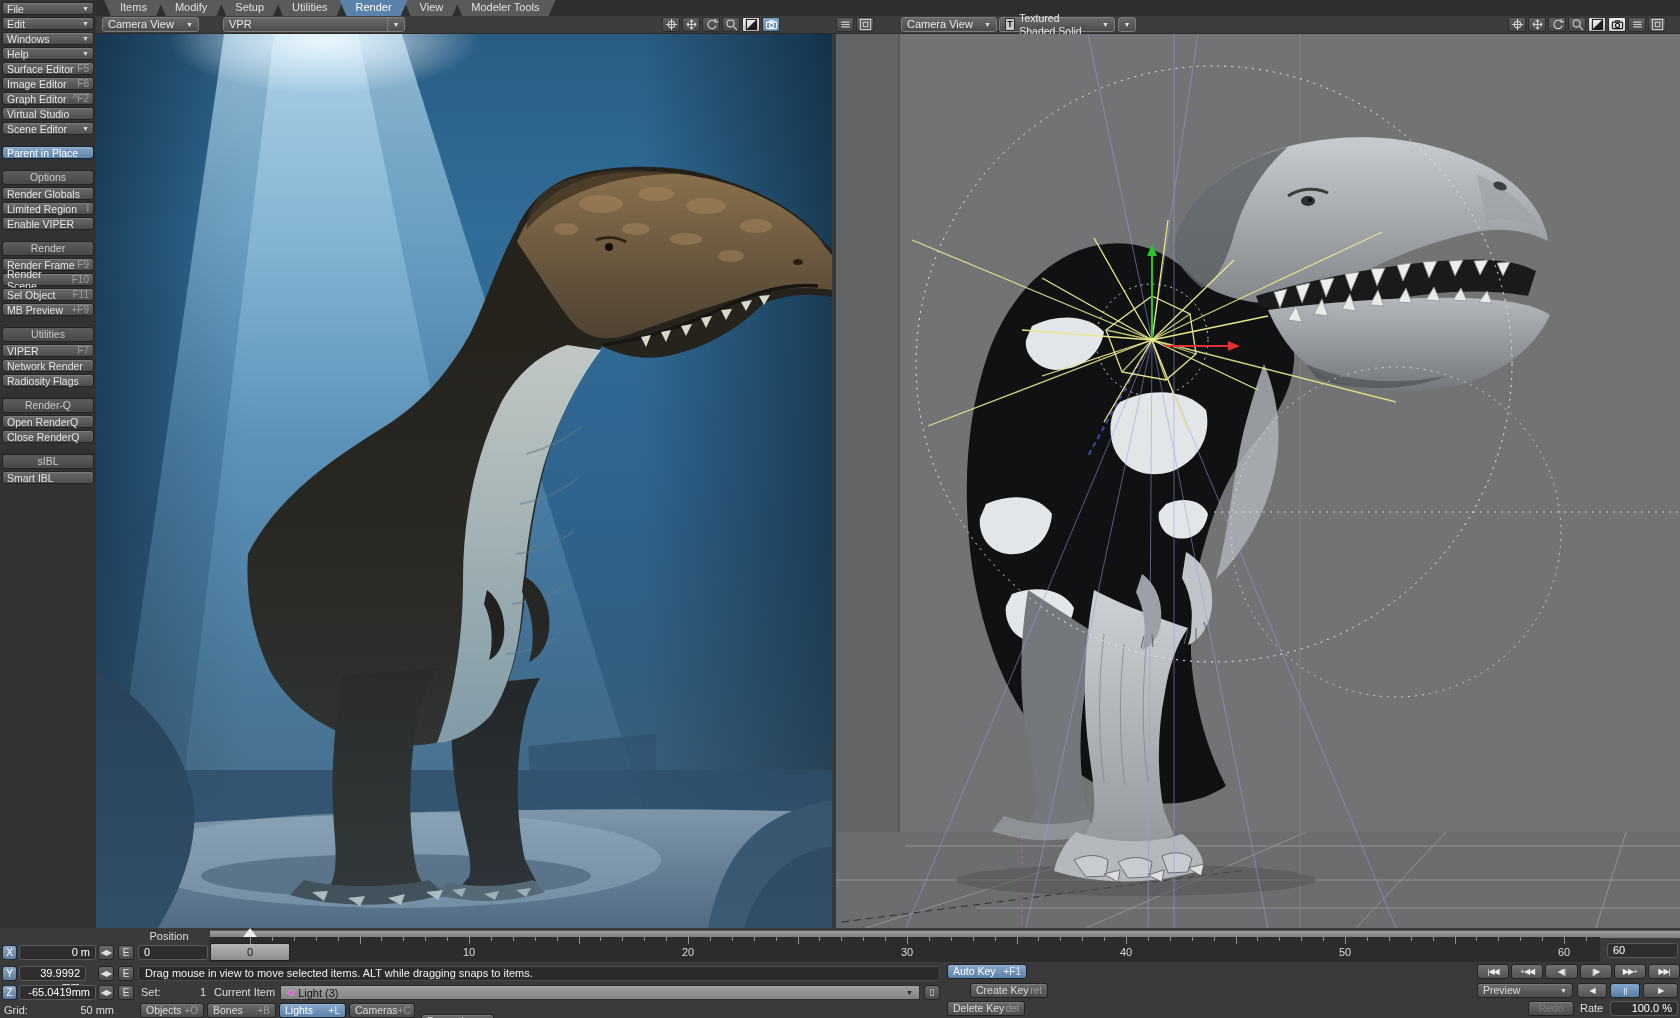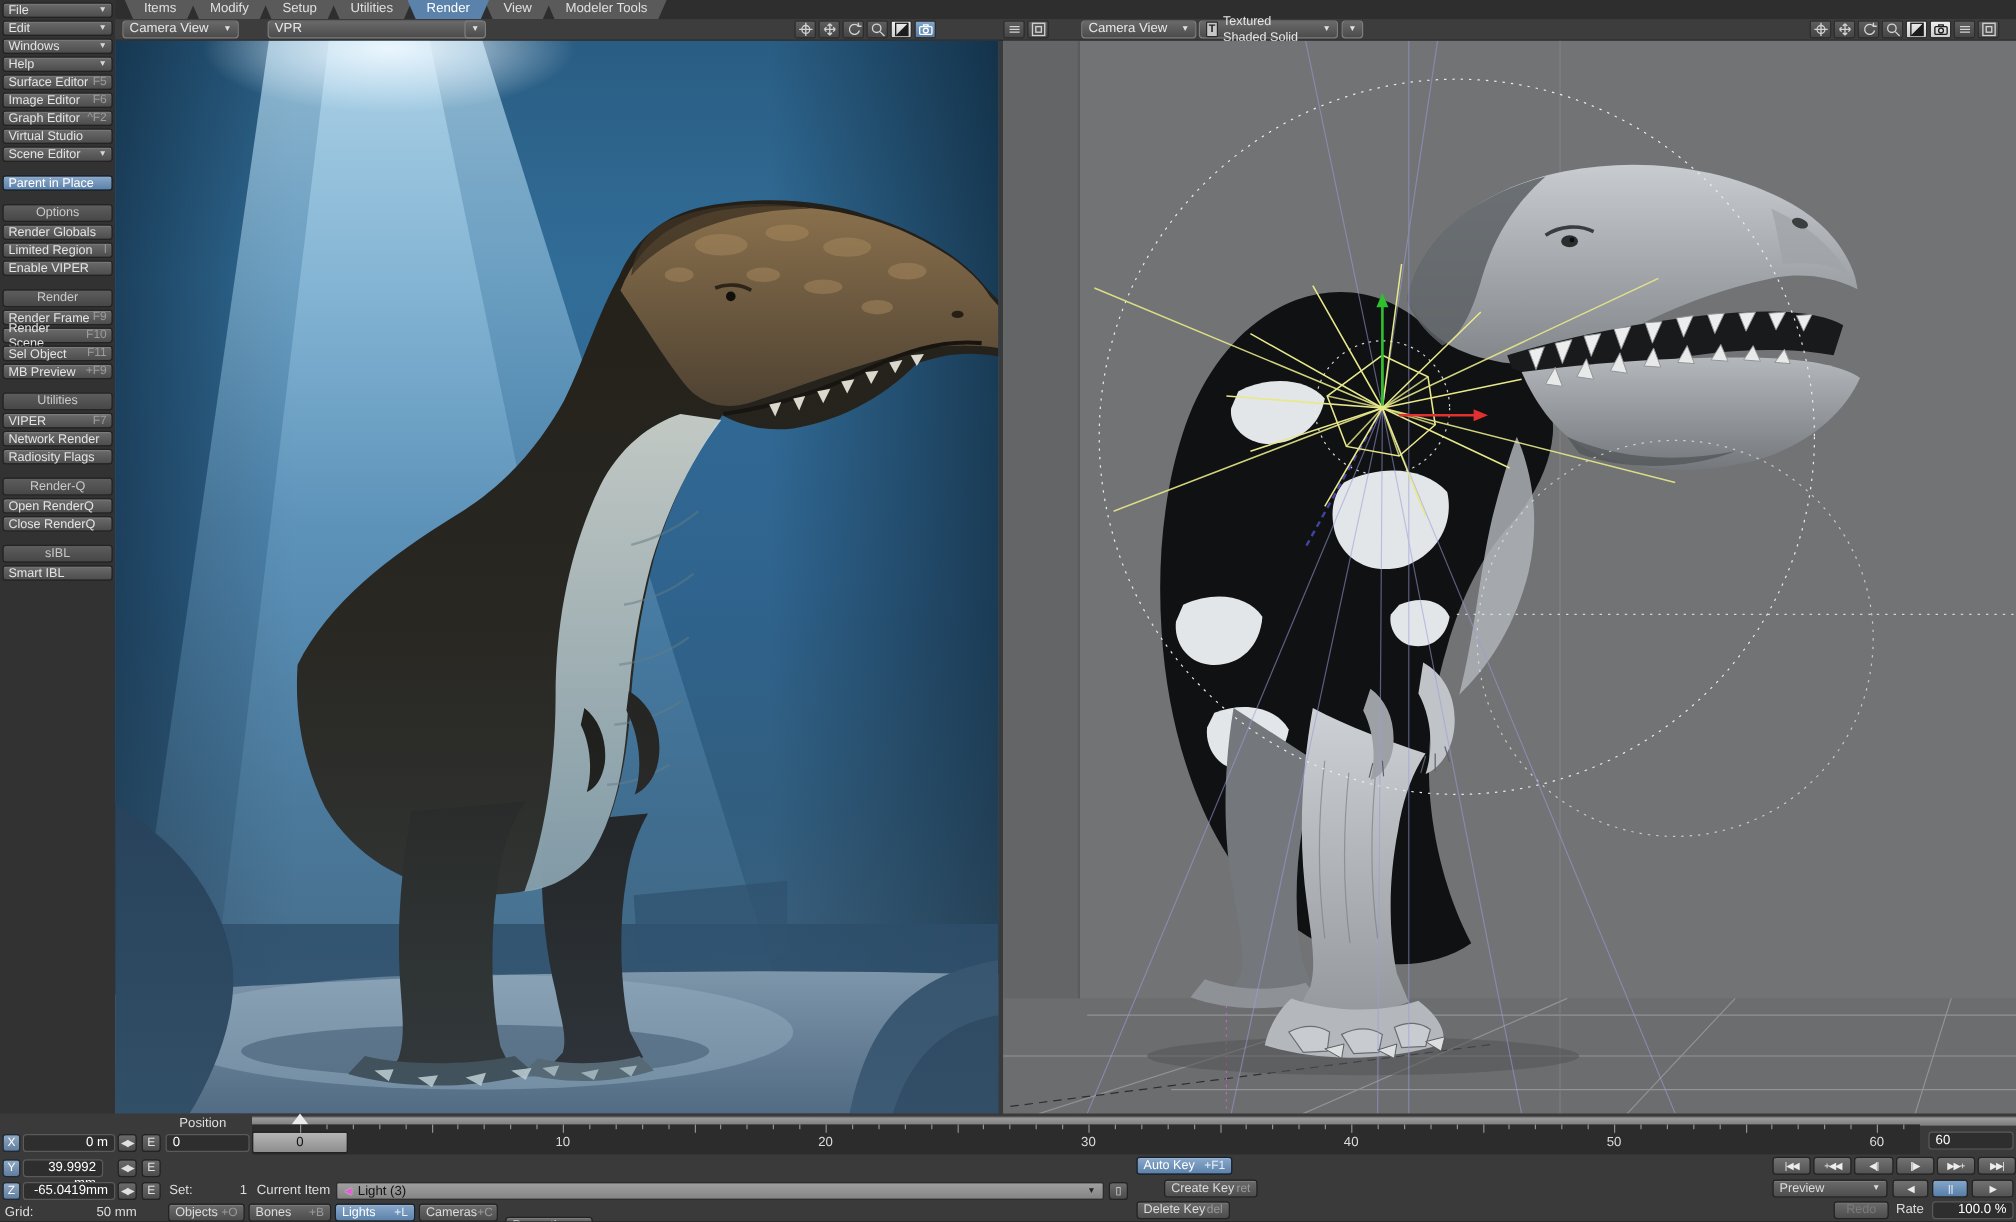--- a/index.html
+++ b/index.html
@@ -614,20 +614,21 @@
     <div class="axis" style="left:2px;top:17px;">X</div>
     <div class="fld right" style="left:19px;top:17px;width:77px;">0 m</div>
     <div class="mini" style="left:98px;top:17px;">◀▶</div>
     <div class="mini e" style="left:118px;top:17px;">E</div>
     <div class="fld" style="left:138px;top:17px;width:70px;">0</div>
 
     <div class="axis" style="left:2px;top:38px;">Y</div>
     <div class="fld right" style="left:19px;top:38px;width:67px;">39.9992 mm</div>
     <div class="mini" style="left:98px;top:38px;">◀▶</div>
     <div class="mini e" style="left:118px;top:38px;">E</div>
+    <div id="statusbar">Drag mouse in view to move selected items. ALT while dragging snaps to items.</div>
 
     <div class="axis" style="left:2px;top:57px;">Z</div>
     <div class="fld right" style="left:19px;top:57px;width:77px;">-65.0419mm</div>
     <div class="mini" style="left:98px;top:57px;">◀▶</div>
     <div class="mini e" style="left:118px;top:57px;">E</div>
     <div class="lbl" style="left:141px;top:57px;">Set:</div>
     <div class="lbl" style="left:170px;top:57px;width:36px;text-align:right;">1</div>
     <div class="lbl" style="left:214px;top:57px;">Current Item</div>
     <div class="dropdown">
       <span class="lighticon">◀</span>

